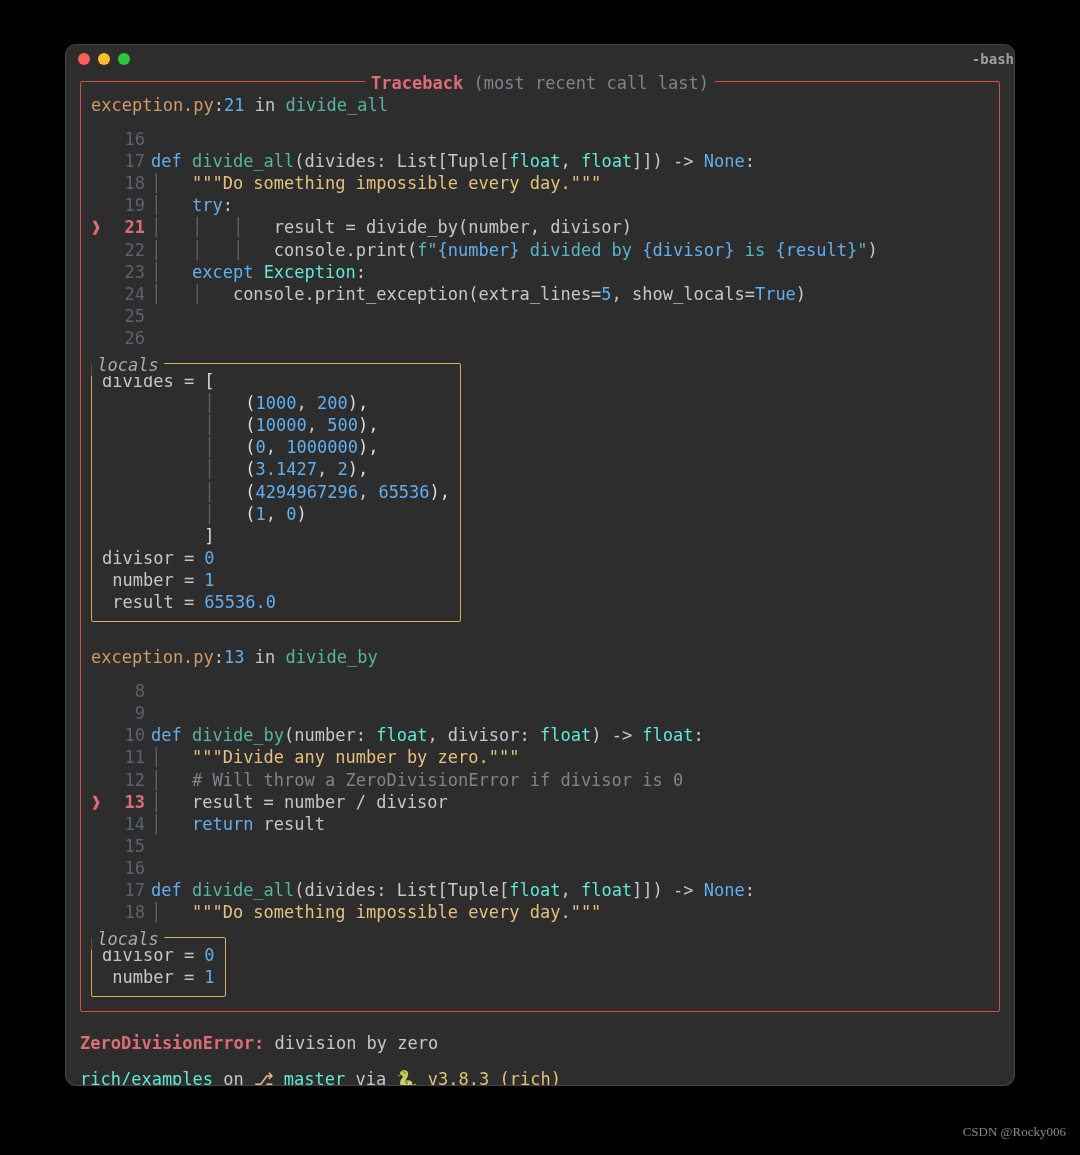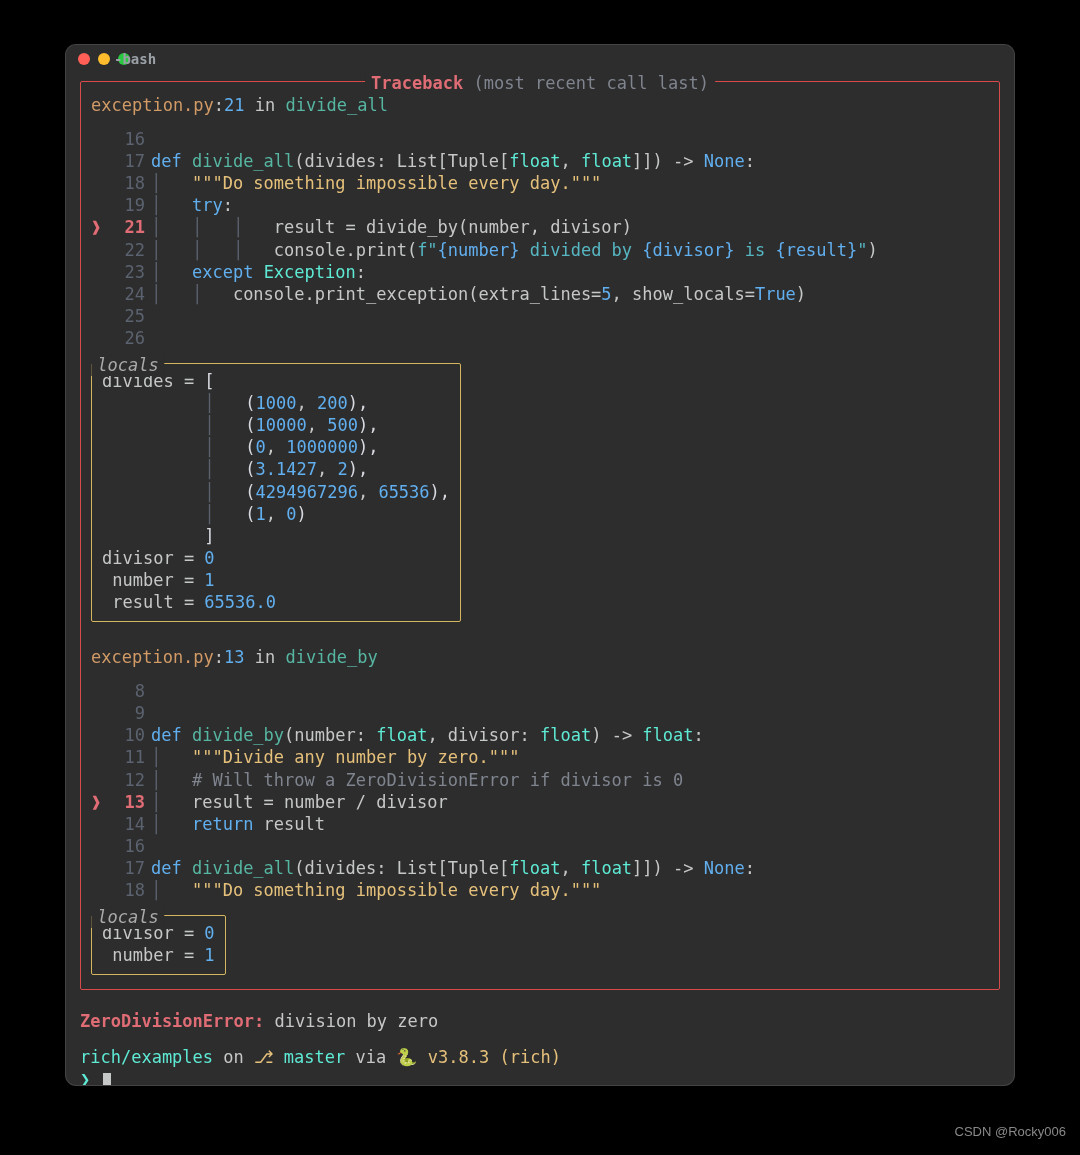--- a/index.html
+++ b/index.html
@@ -32,21 +32,21 @@
     background: #2d2d2d;
     position: relative;
   }
   .traffic { display: flex; gap: 8px; }
   .dot { width: 12px; height: 12px; border-radius: 50%; }
   .dot.red    { background: #ff5f56; }
   .dot.yellow { background: #ffbd2e; }
   .dot.green  { background: #27c93f; }
   .title {
     position: absolute; left: 0; right: 0;
-    text-align: left;
+    text-align: right;
     color: #9aa0a6;
     font-weight: bold;
     padding-left: 48px;
   }
   .term-body {
     padding: 4px 14px 10px 14px;
     font-size: 17px;
   }
   
   .panel {
@@ -117,21 +117,21 @@
     background: #c5c8c6;
     vertical-align: text-bottom;
     margin-left: 2px;
   }
   .watermark {
     position: absolute;
     right: 14px;
     bottom: 14px;
     color: #888;
     font-size: 13px;
-    font-family: Liberation Sans, sans-serif;
+    font-family: Liberation Serif, serif;
   }
 </style>
 </head>
 <body>
 
 <div class="terminal-window">
   <div class="titlebar">
     <div class="traffic">
       <div class="dot red"></div>
       <div class="dot yellow"></div>
@@ -229,20 +229,25 @@
               <div class="gutter hl">13</div>
               <pre class="codecol"><span class="c-dim">│   </span><span class="c-plain">result = number / divisor</span></pre>
             </div>
             <div class="linerow">
               <div class="marker"></div>
               <div class="gutter">14</div>
               <pre class="codecol"><span class="c-dim">│   </span><span class="c-kw">return</span><span class="c-plain"> result</span></pre>
             </div>
             <div class="linerow">
               <div class="marker"></div>
+              <div class="gutter">15</div>
+              <pre class="codecol"></pre>
+            </div>
+            <div class="linerow">
+              <div class="marker"></div>
               <div class="gutter">16</div>
               <pre class="codecol"></pre>
             </div>
             <div class="linerow">
               <div class="marker"></div>
               <div class="gutter">17</div>
               <pre class="codecol"><span class="c-kw">def </span><span class="c-fn">divide_all</span><span class="c-plain">(divides: List[Tuple[</span><span class="c-teal">float</span><span class="c-plain">, </span><span class="c-teal">float</span><span class="c-plain">]]) -&gt; </span><span class="c-blue">None</span><span class="c-plain">:</span></pre>
             </div>
             <div class="linerow">
               <div class="marker"></div>

